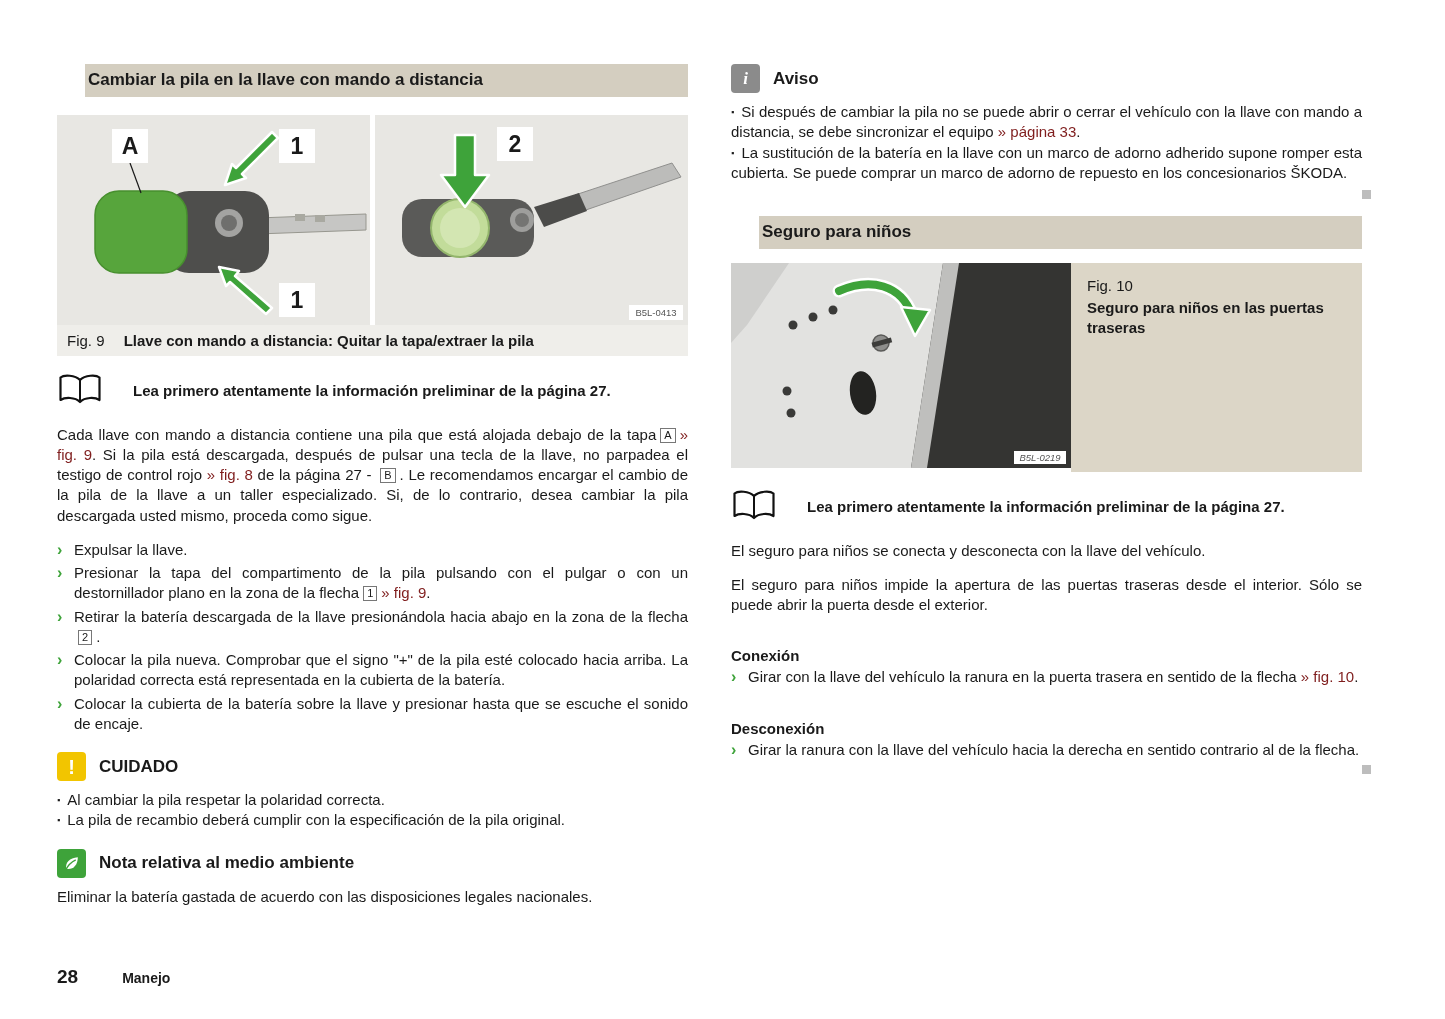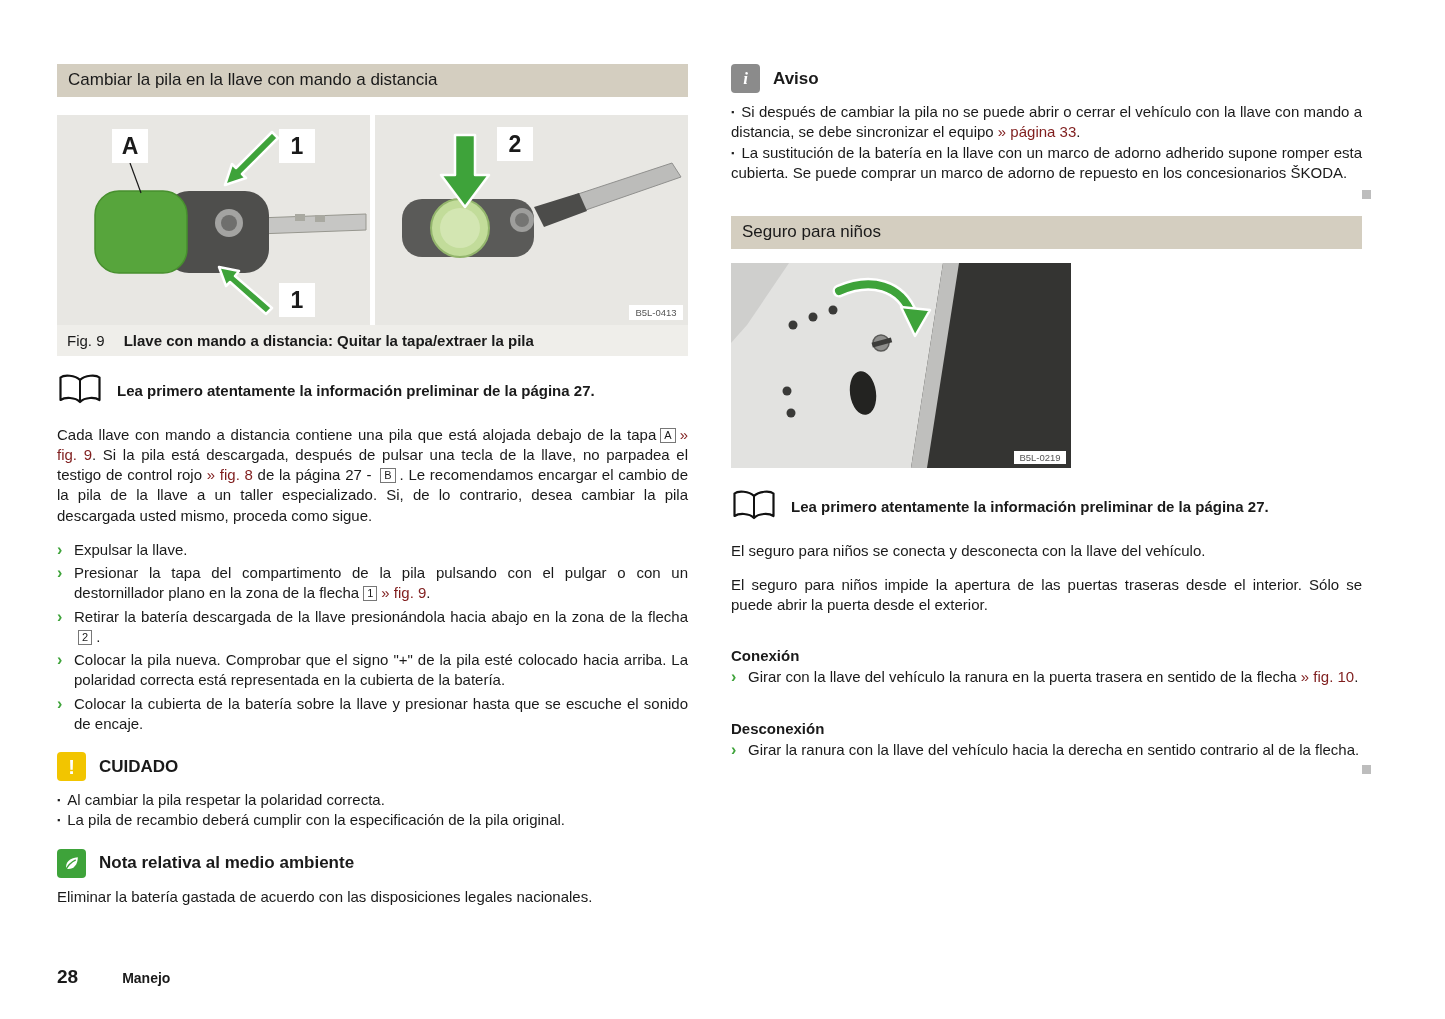--- a/index.html
+++ b/index.html
@@ -4,31 +4,31 @@
 <style>
   * { box-sizing: border-box; }
   html,body { margin:0; padding:0; background:#ffffff; }
   body { font-family:"Liberation Sans", sans-serif; color:#1a1a1a; }
   .page { position:relative; width:1445px; height:1019px; background:#fff; overflow:hidden; }
 
   .col { position:absolute; top:64px; }
   .col-left  { left:57px;  width:631px; }
   .col-right { left:731px; width:631px; }
 
-  .section-bar { background:#d4cec0; font-weight:normal; font-size:17px; padding:7px 11px; line-height:1.1; }
+  .section-bar { background:#d4cec0; font-weight:bold; font-size:17px; padding:7px 3px; line-height:1.1;margin-left:28px; }
   .col-left .section-bar { margin-bottom:18px; }
   .col-right .section-bar { margin-top:33px; margin-bottom:14px; }
 
   .fig { margin:0; }
   .fig-image svg { display:block; }
   .fig-caption { background:#efeeea; padding:7px 10px; font-size:15px; }
   .fig-caption .fig-label { margin-right:15px; }
   .fig-caption .fig-text { font-weight:bold; }
 
-  .read-note { display:flex; align-items:center; gap:14px; margin:17px 0 16px;text-align:right; }
+  .read-note { display:flex; align-items:center; gap:30px; margin:17px 0 16px;text-align:right; }
   .read-note .read-text { font-weight:bold; font-size:15px; line-height:1.3; }
 
   .body-text { font-size:15px; line-height:1.35; margin:0 0 14px; text-align:justify; }
   .sq-item { margin:0; }
   .sq { font-size:9px; vertical-align:2px; margin-right:7px; }
 
   .keyref { display:inline-block; border:1px solid #777; background:#fff; font-size:11px; line-height:13px; padding:0 3px; margin:0 4px; vertical-align:1px; }
   .xref { color:#7f1d1d; text-decoration:none; cursor:pointer; }
 
   .steps { list-style:none; margin:0 0 10px; padding:0; }
@@ -39,21 +39,21 @@
   .note-block { margin-top:18px; }
   .note-header { display:flex; align-items:center; gap:13px; margin-bottom:9px; }
   .note-title { font-weight:bold; font-size:17px; }
   .icon-box { width:29px; height:29px; border-radius:4px; display:flex; align-items:center; justify-content:center; color:#fff; font-weight:bold; flex:0 0 29px; }
   .icon-warning { background:#f2c500; font-size:20px; }
   .icon-info { background:#8b8b8b; font-size:17px; font-family:"Liberation Serif", serif; font-style:italic; }
   .icon-env { background:#3ea33a; }
   .icon-box span { line-height:1; }
 
   .fig10-row { display:flex; margin-bottom:2px; }
-  .fig10-image { flex:0 0 340px; }
+  .fig10-image { flex:0 0 340px;font-style:italic; }
   .fig10-caption { flex:1; background:#dcd6c7; padding:13px 16px; font-size:15px; line-height:1.35; }
   .fig10-caption .fig-label { display:block; margin-bottom:2px; }
   .fig10-caption .fig-text { font-weight:bold; display:block; }
 
   .subhead { font-weight:bold; font-size:15px; margin:32px 0 3px; }
 
   .end-marker { position:absolute; right:-9px; width:9px; height:9px; background:#bdbdbd; }
   .end-marker-1 { top:126px; }
   .end-marker-2 { top:701px; }
 
@@ -216,20 +216,24 @@
           <ellipse cx="132" cy="130" rx="13" ry="22" fill="#232321" transform="rotate(-8 132 130)"></ellipse>
           <circle cx="150" cy="80" r="8" fill="#8e8e8c" stroke="#5a5a58" stroke-width="1.5"></circle>
           <rect x="141" y="77" width="20" height="5" fill="#3c3c3a" transform="rotate(-15 151 80)"></rect>
           <path d="M 108,28 C 140,14 170,22 181,52" fill="none" stroke="#ffffff" stroke-width="13" stroke-linecap="round"></path>
           <path d="M 108,28 C 140,14 170,22 181,52" fill="none" stroke="#3ea33a" stroke-width="8" stroke-linecap="round"></path>
           <polygon points="170,44 199,47 184,73" fill="#3ea33a" stroke="#ffffff" stroke-width="2.5" stroke-linejoin="round"></polygon>
           <rect x="283" y="188" width="52" height="13" fill="#ffffff"></rect>
           <text class="photocode" x="309" y="198">B5L-0219</text>
         </svg>
       </div>
+      <div class="fig10-caption">
+        <span class="fig-label">Fig. 10</span>
+        <span class="fig-text">Seguro para niños en las puertas traseras</span>
+      </div>
     </div>
 
     <div class="read-note">
       <span>
         <svg width="46" height="32" viewBox="0 0 46 32">
           <path d="M23 7 C18 2 7 1.5 3.5 4.5 L3.5 27 C8 24 18 24 23 29 C28 24 38 24 42.5 27 L42.5 4.5 C39 1.5 28 2 23 7 Z" fill="#fff" stroke="#111" stroke-width="2.2" stroke-linejoin="round"></path>
           <path d="M23 7 L23 29" stroke="#111" stroke-width="2"></path>
         </svg>
       </span>
       <span class="read-text">Lea primero atentamente la información preliminar de la página 27.</span>

